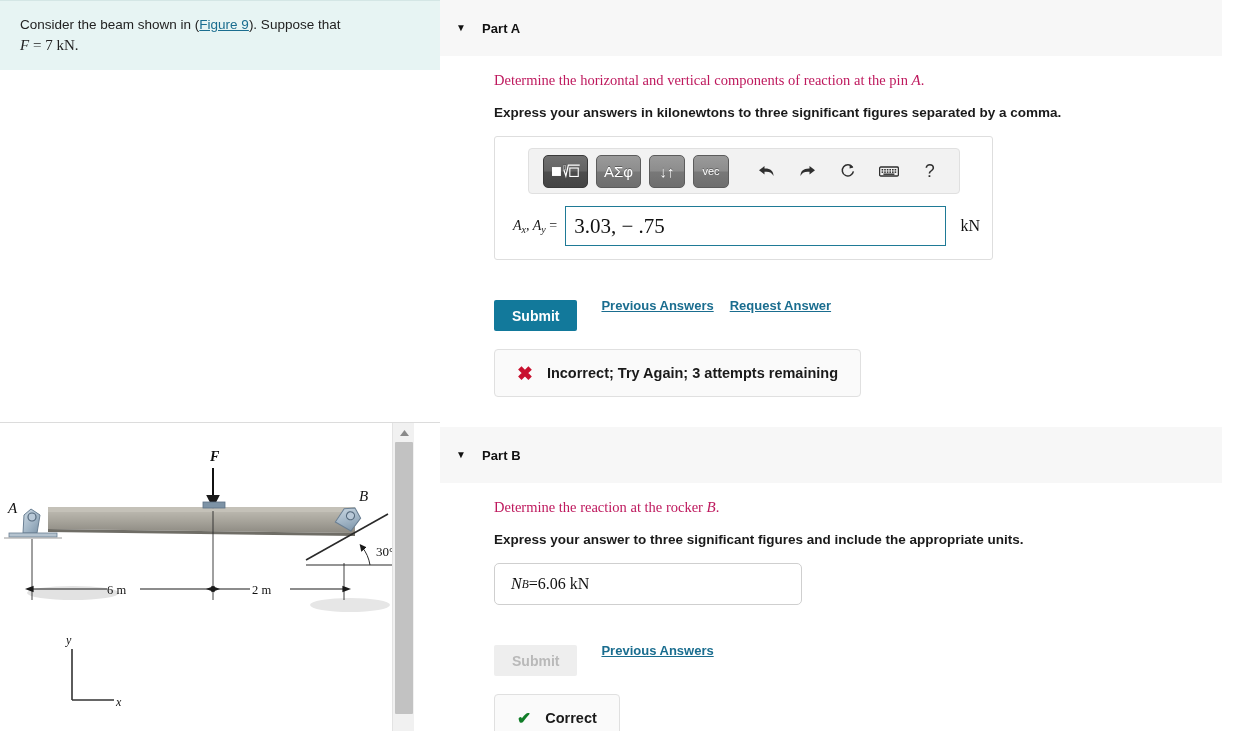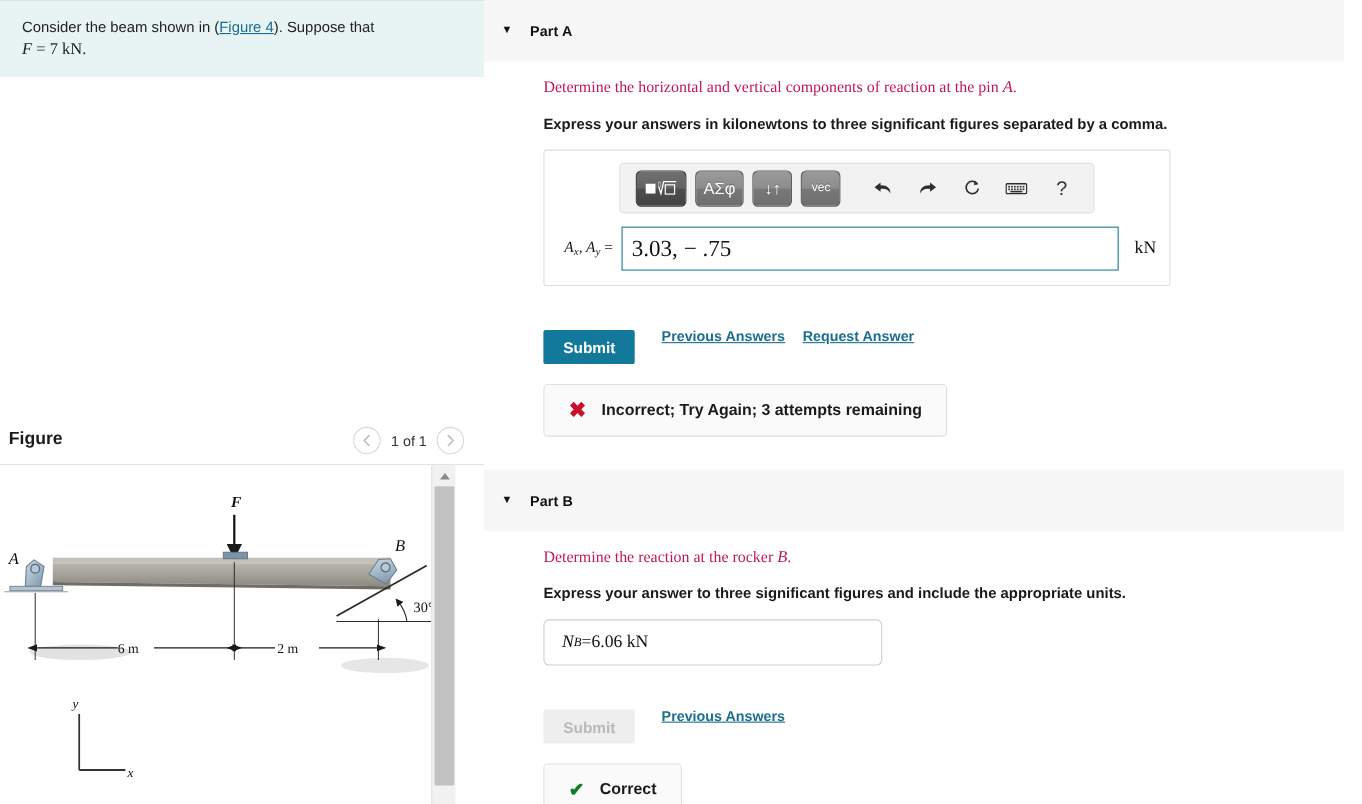--- a/index.html
+++ b/index.html
@@ -149,21 +149,21 @@
     margin-bottom: 16px;
   }
   .instruction {
     font-size: 13.5px;
     font-weight: bold;
     color: #1a1a1a;
     margin-bottom: 16px;
   }
 
   .answer-shell {
-    width: 570px;
+    width: 499px;
     border: 1px solid #dedede;
     border-radius: 3px;
     background: #fff;
     padding: 11px 12px 13px 12px;
   }
   .mathbar {
     background: #f2f2f2;
     border: 1px solid #e0e0e0;
     border-radius: 4px;
     height: 46px;
@@ -304,43 +304,27 @@
   .partb-gap { height: 30px; }
 </style>
 </head>
 <body>
 
 <div class="page">
 
   <div class="left-panel">
 
     <div class="problem-statement">
-      <span>Consider the beam shown in (</span><a href="#">Figure 4</a><span>). Suppose that</span>
+      <span>Consider the beam shown in (</span><a href="#">Figure 9</a><span>). Suppose that</span>
       <br>
       <span class="mathvar">F</span>
       <span class="mathup">=</span>
       <span class="mathup">7 kN.</span>
     </div>
 
-    <div class="figure-header">
-      <span class="figure-title">Figure</span>
-      <div class="fig-pager">
-        <div class="pager-btn">
-          <svg width="9" height="11" viewBox="0 0 9 11">
-              <path d="M6.5 1 L2 5.5 L6.5 10" fill="none" stroke="#bdbdbd" stroke-width="1.4" stroke-linecap="round"></path>
-            </svg>
-        </div>
-        <span class="pager-count">1 of 1</span>
-        <div class="pager-btn">
-          <svg width="9" height="11" viewBox="0 0 9 11">
-              <path d="M2.5 1 L7 5.5 L2.5 10" fill="none" stroke="#bdbdbd" stroke-width="1.4" stroke-linecap="round"></path>
-            </svg>
-        </div>
-      </div>
-    </div>
     <div class="figure-divider"></div>
 
     <div class="figure-body">
       <div class="figure-canvas">
         <svg width="414" height="308" viewBox="0 0 414 308">
           <defs>
             <linearGradient id="beamGrad" x1="0" y1="0" x2="0" y2="1">
               <stop offset="0%" stop-color="#b9b6ad"></stop>
               <stop offset="45%" stop-color="#a6a39a"></stop>
               <stop offset="100%" stop-color="#8d8a82"></stop>

